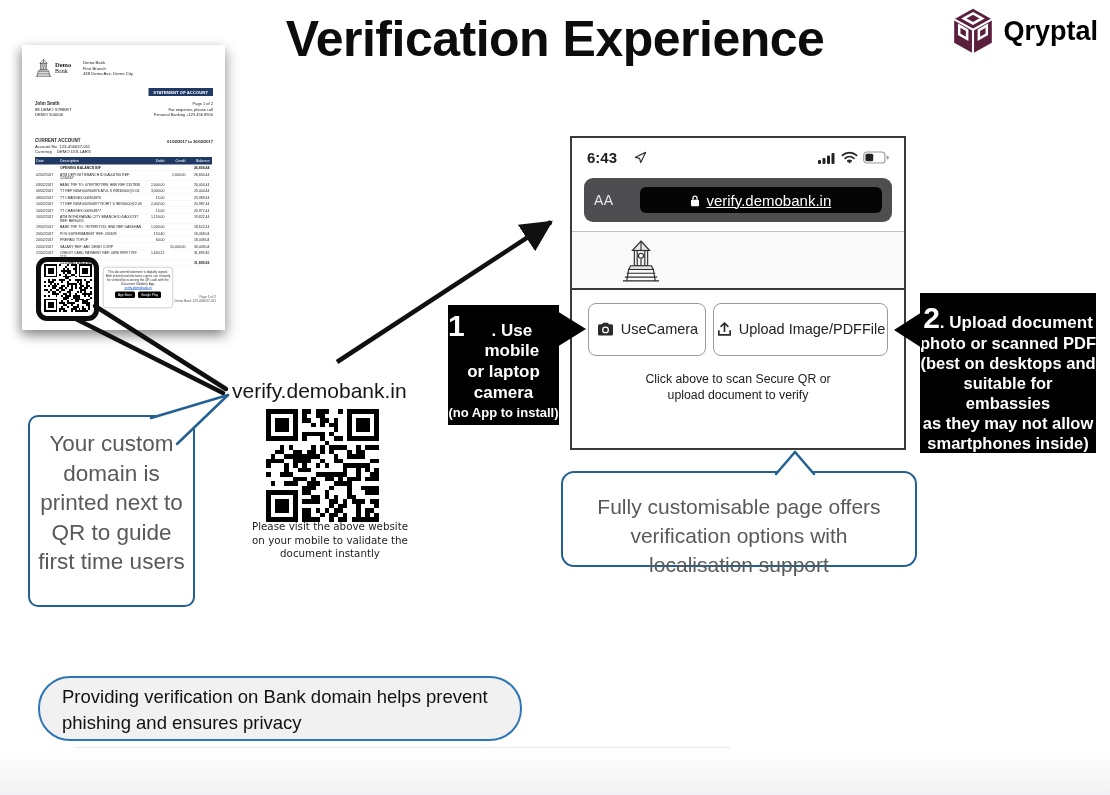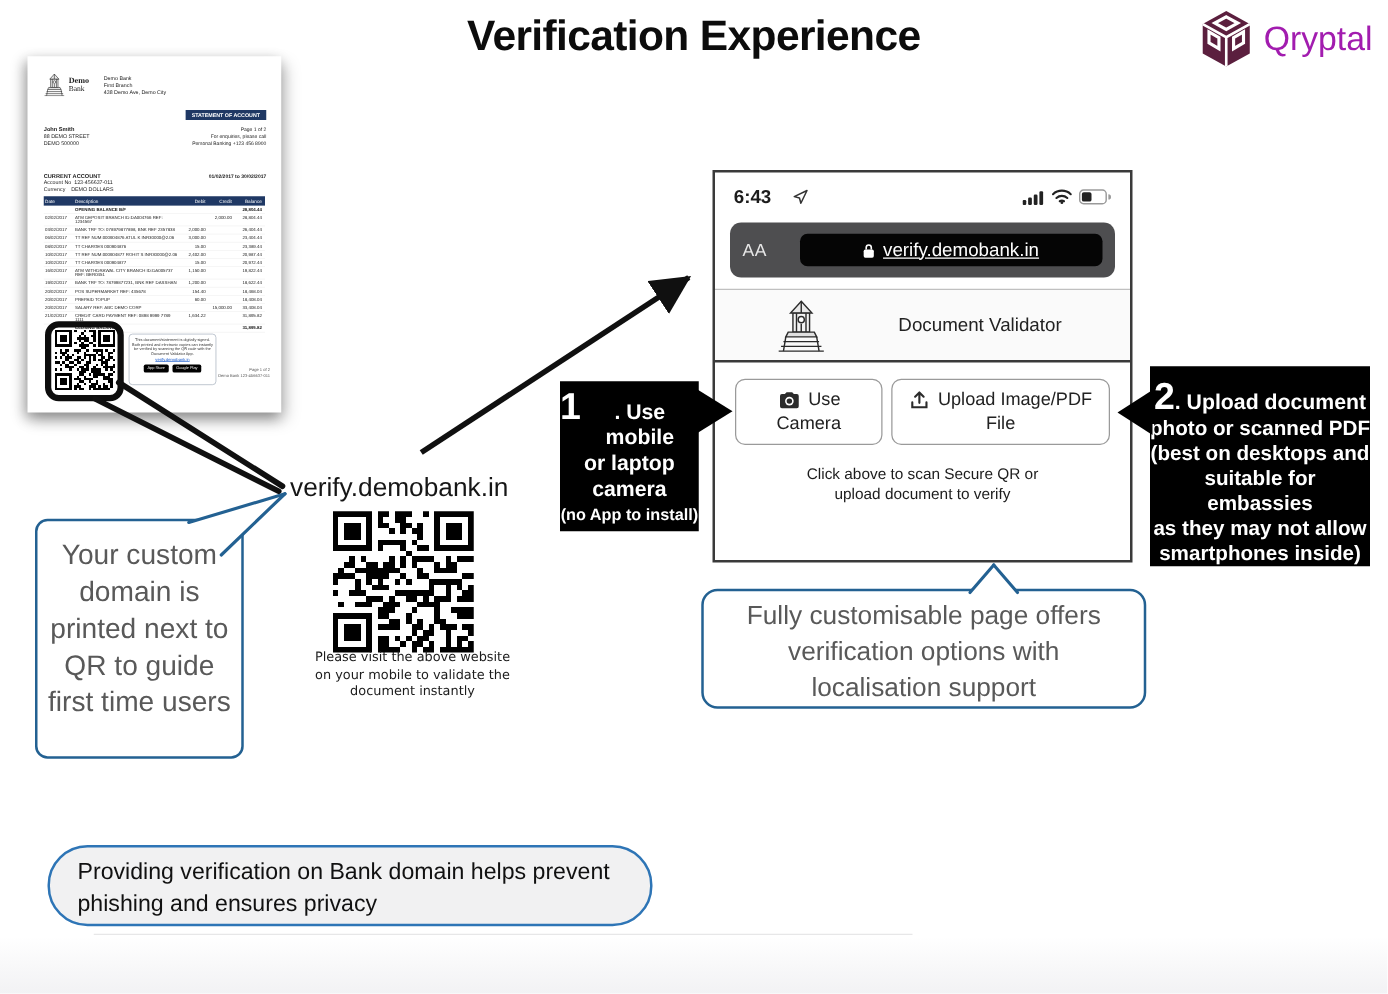--- a/index.html
+++ b/index.html
@@ -1,24 +1,24 @@
 <!DOCTYPE html>
 <html lang="en"><head>
 <meta charset="utf-8">
 <style>
   * { margin:0; padding:0; box-sizing:border-box; }
   html,body { width:1110px; height:795px; }
   body { position:relative; background:#fff; font-family:"Liberation Sans", sans-serif; overflow:hidden; }
 
   
   .slide-title { position:absolute; top:10px; left:0; width:100%; text-align:center;
-    font-size:34px; font-weight:700; color:#0c0c0c; letter-spacing:-0.5px; }
+    font-size:50px; font-weight:700; color:#0c0c0c; letter-spacing:-0.5px; }
   .brand { position:absolute; top:8px; right:12px; display:flex; align-items:center; gap:9px; }
   .brand svg { width:42px; height:46px; }
-  .brand-name { font-size:27px; color:#a21caf; font-weight:400; }
+  .brand-name { font-size:27px; color:#000000; font-weight:700; }
 
   
   .doc { position:absolute; left:22px; top:45px; width:203px; height:285px; background:#fff;
     box-shadow:-3px 4px 10px rgba(0,0,0,.30), 3px 6px 12px rgba(0,0,0,.25); z-index:5; overflow:hidden; }
   .doc-inner { width:406px; height:570px; transform:scale(.5); transform-origin:0 0; position:relative; color:#222; }
   .doc-logo { position:absolute; left:26px; top:26px; width:34px; height:38px; }
   .doc-logo-text { position:absolute; left:66px; top:32px; font-family:"Liberation Serif", serif; line-height:13px; }
   .doc-logo-text .t1 { font-size:13px; font-weight:700; }
   .doc-logo-text .t2 { font-size:12px; }
   .doc-addr { position:absolute; left:122px; top:30px; font-size:8.5px; line-height:11px; }
@@ -70,21 +70,21 @@
   .p-aa { color:#e8e8e8; font-size:14px; letter-spacing:0.5px; }
   .p-pill { flex:1; margin-left:26px; height:26px; background:#050505; border-radius:6px;
     display:flex; align-items:center; justify-content:center; gap:6px; }
   .p-url { color:#fff; font-size:15px; text-decoration:underline; }
   .p-div1 { border-top:1px solid #c0c0c0; margin-top:9px; }
   .p-sitehead { height:56px; background:#fafafa; display:flex; align-items:center; }
   .p-sitelogo { margin-left:46px; width:46px; height:46px; display:flex; align-items:center; justify-content:center; }
   .p-sitetitle { flex:1; text-align:center; font-size:15px; color:#222; }
   .p-div2 { border-top:2px solid #3a3a3a; }
   .p-buttons { display:flex; gap:7px; padding:13px 16px 0; }
-  .p-btn { border:1.5px solid #9a9a9a; border-radius:8px; height:53px; display:flex; flex-direction:column;
+  .p-btn { border:1.5px solid #9a9a9a; border-radius:8px; height:53px; display:flex; flex-direction:row;
     align-items:center; justify-content:center; font-size:14.5px; color:#222; line-height:19px; background:#fff; }
   .p-btn .ic-row { display:flex; align-items:center; gap:6px; }
   .p-btn-cam { width:118px; }
   .p-btn-upl { flex:1; }
   .p-caption { margin-top:15px; text-align:center; font-size:12.3px; line-height:16px; color:#1c1c1c; }
 
   
   .step { position:absolute; background:#000; color:#fff; text-align:center; z-index:30; }
   .step1 { left:448px; top:305px; width:111px; height:120px; padding-top:6px; }
   .step2 { left:920px; top:293px; width:176px; height:160px; padding-top:10px; }
@@ -94,21 +94,21 @@
   .step1 .ln { font-size:17px; font-weight:700; line-height:21px; }
   .step1 .note { font-size:13px; font-weight:700; line-height:18px; margin-top:1px; }
   .step2 .ln { font-size:16.5px; font-weight:700; line-height:20px; }
 
   
   .bubble { position:absolute; background:#fff; border:2.5px solid #236192; color:#595959;
     text-align:center; z-index:20; }
   .bubble-left { left:28px; top:415px; width:167px; height:192px; border-radius:10px;
     font-size:22.5px; line-height:29.5px; padding-top:12px; }
   .bubble-bottom { left:561px; top:471px; width:356px; height:96px; border-radius:13px;
-    font-size:21px; line-height:29px; padding-top:5px; }
+    font-size:21px; line-height:29px; padding-top:19px; }
   .note-box { position:absolute; left:38px; top:676px; width:484px; height:65px; background:#f1f1f2;
     border:2.5px solid #2e75b6; border-radius:32px; color:#111; font-size:18.5px; line-height:26px;
     padding:6px 0 0 22px; text-align:left; z-index:20; }
 
   .divider-faint { position:absolute; left:75px; top:747px; width:655px; height:1px; background:#e7e7e8; }
   .bottom-fade { position:absolute; left:0; bottom:0; width:100%; height:46px;
     background:linear-gradient(180deg, rgba(243,243,245,0), #f2f2f4); }
 
   
   .overlay { position:absolute; inset:0; z-index:60; pointer-events:none; }
@@ -785,21 +785,20 @@
         <path d="M20 3 L29 13 L11 13 Z" fill="#e9e9e9"></path>
           <path d="M20 3 V13"></path>
         <rect x="13" y="13" width="14" height="16" fill="#f3f3f3"></rect>
         <path d="M16 13 V29 M20 22 V29 M24 13 V29"></path>
           <circle cx="20" cy="18.5" r="2.6" fill="#fff"></circle>
         <path d="M9 29 H31 L33 33 H7 Z" fill="#e0e0e0"></path>
         <path d="M5 37 H35 M3 41 H37 M1 45 H39"></path>
           <path d="M7 33 L5 45 M33 33 L35 45"></path>
       </svg>
     </span>
-    <span class="p-sitetitle">Document Validator</span>
   </div>
   <div class="p-div2"></div>
   <div class="p-buttons">
     <div class="p-btn p-btn-cam">
       <span class="ic-row">
         <svg width="19" height="15" viewBox="0 0 24 20">
           <path d="M2 5 a2 2 0 0 1 2-2 h3.2 L9 1 h6 l1.8 2 H20 a2 2 0 0 1 2 2 v11 a2 2 0 0 1 -2 2 H4 a2 2 0 0 1 -2-2 Z" fill="#2b2b2b"></path>
           <circle cx="12" cy="10.5" r="4.6" fill="#fff"></circle>
             <circle cx="12" cy="10.5" r="2.9" fill="#2b2b2b"></circle>
         </svg>

